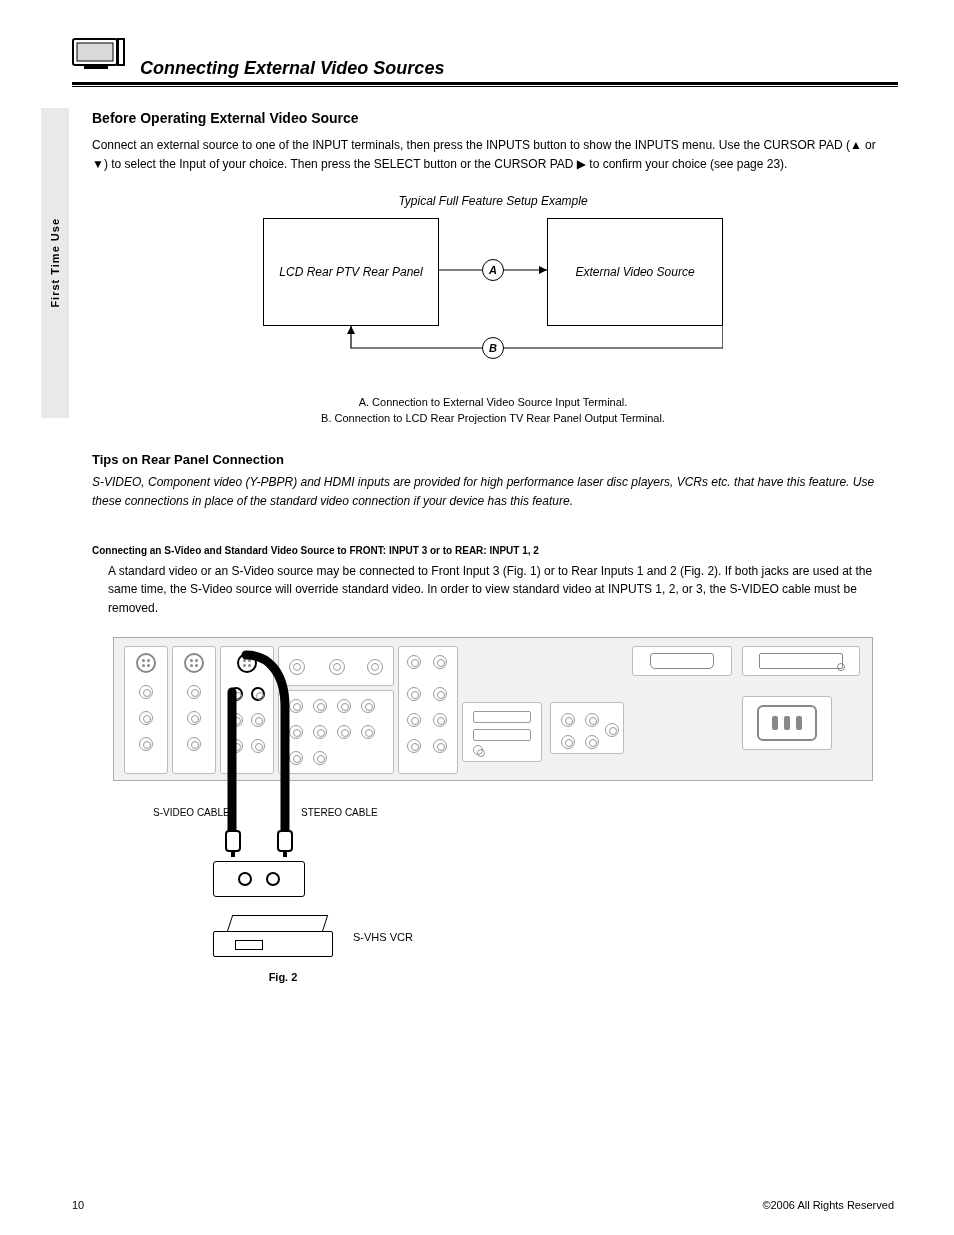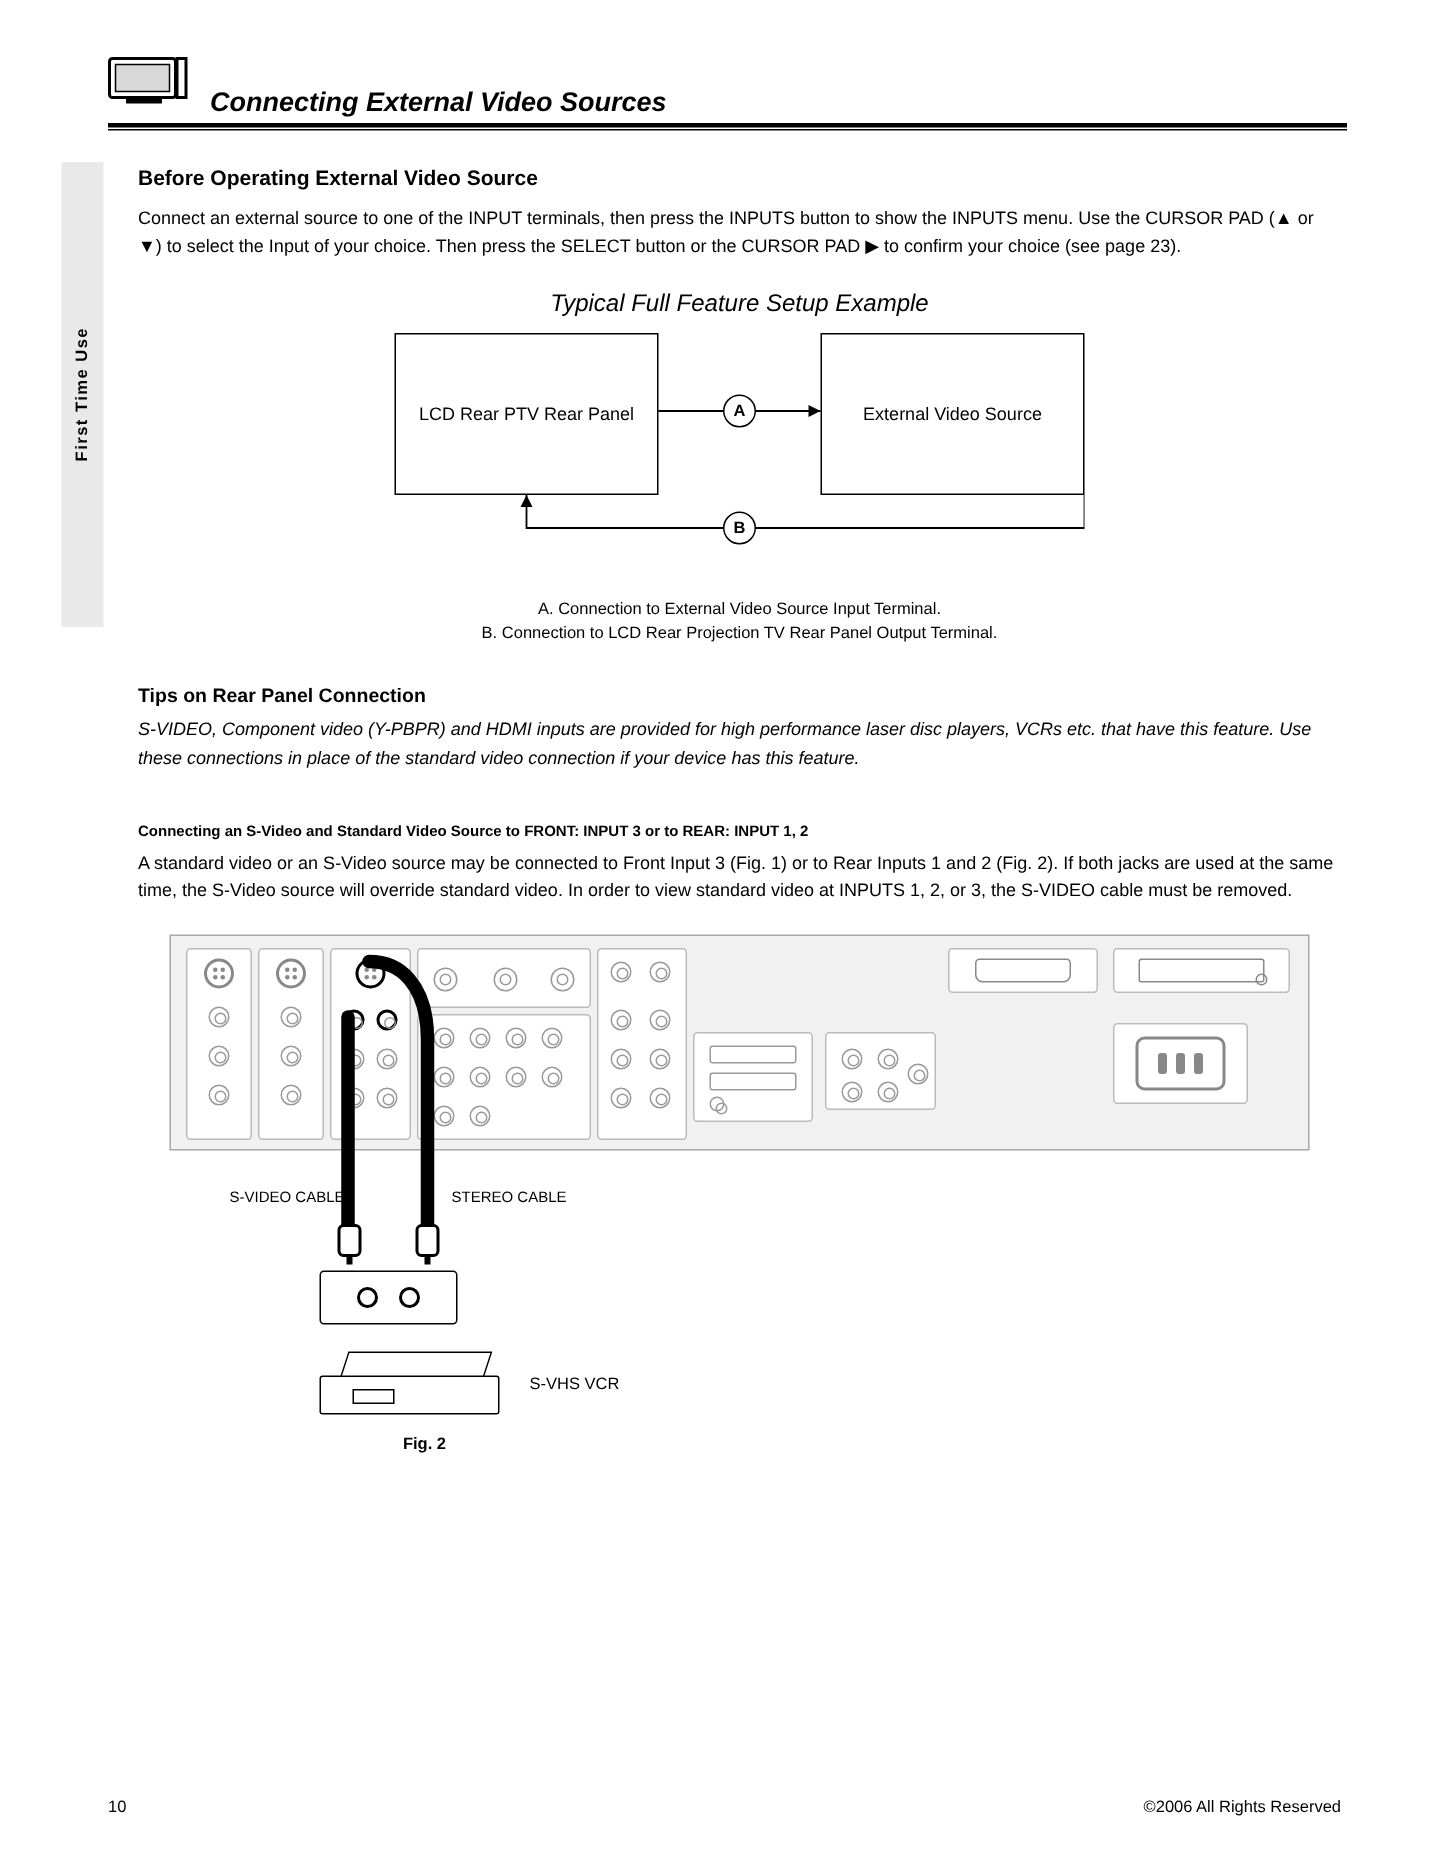--- a/index.html
+++ b/index.html
@@ -28,40 +28,40 @@
   }
   .header-title {
     position: absolute; left: 140px; top: 58px;
     font-size: 18px; font-weight: bold; font-style: italic;
   }
   .rule { position: absolute; left: 72px; right: 56px; top: 82px; height: 3px; background: #000; }
   .rule-thin { height: 1px; background: #000; position: absolute; left: 72px; right: 56px; top: 86px; }
   .content { position: absolute; left: 92px; right: 60px; top: 110px; }
   h2.section { font-size: 14px; font-weight: bold; margin-bottom: 10px; }
   p.body { font-size: 12px; line-height: 1.6; margin-bottom: 20px; }
-  .example { font-size: 16px; font-style: italic; text-align: center; margin-bottom: 10px; }
-
-  .diagram { margin: 0 auto 8px auto; width: 460px; position: relative; height: 170px; }
+  .example { font-size: 12px; font-style: italic; text-align: center; margin-bottom: 10px; }
+
+  .diagram { margin: 0 auto 8px auto; width: 460px; position: relative; height: 170px; font-style: italic; }
   .dbox { position: absolute; width: 176px; height: 108px; border: 1.5px solid #000; display:flex; align-items:center; justify-content:center; text-align:center; font-size:12px; }
   .dbox.left { left: 0; top: 0; }
   .dbox.right { right: 0; top: 0; }
   .connector-circle { position: absolute; width: 22px; height: 22px; border: 1.5px solid #000; border-radius: 50%; background:#fff; display:flex;align-items:center;justify-content:center; font-size:11px; font-weight:bold;}
   .circleA { left: 219px; top: 41px; }
   .circleB { left: 219px; top: 119px; }
   svg.dlines { position: absolute; left:0; top:0; width:460px; height:170px; }
 
   .caption { font-size: 11px; text-align: center; margin-top: 4px; }
 
   .tips { margin-top: 28px; }
   .tips h3 { font-size: 13px; font-weight: bold; margin-bottom: 6px; }
   .tips p { font-size: 12px; line-height: 1.55; font-style: italic; }
 
   .svideo-sec { margin-top: 34px; }
   .svideo-sec h2 { font-size: 10px; font-weight: bold; margin-bottom: 6px; }
-  .svideo-sec p { font-size: 12px; line-height: 1.55; margin-bottom: 20px; }
+  .svideo-sec p { font-size: 12px; line-height: 1.55; margin-bottom: 20px; margin-left: 16px; }
 
   .rear-assembly { position: relative; margin: 0 auto; width: 760px; }
 
   .rear-panel {
     width: 760px; height: 144px; background: #f1f1f1; border: 1px solid #aaa;
     position: relative;
   }
   .rp-group { position: absolute; border: 1px solid #bbb; border-radius: 3px; background: #fff; }
   .g1 { left: 10px; top: 8px; width: 44px; height: 128px; }
   .g2 { left: 58px; top: 8px; width: 44px; height: 128px; }

